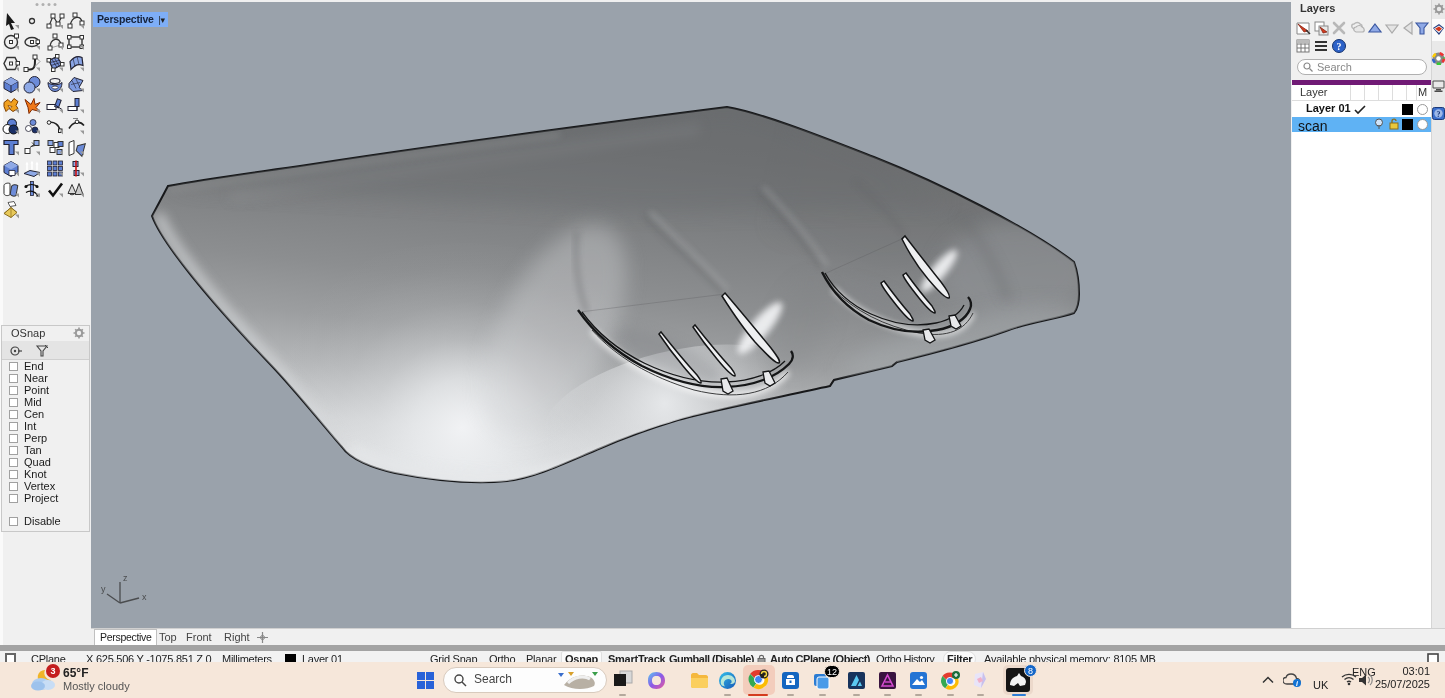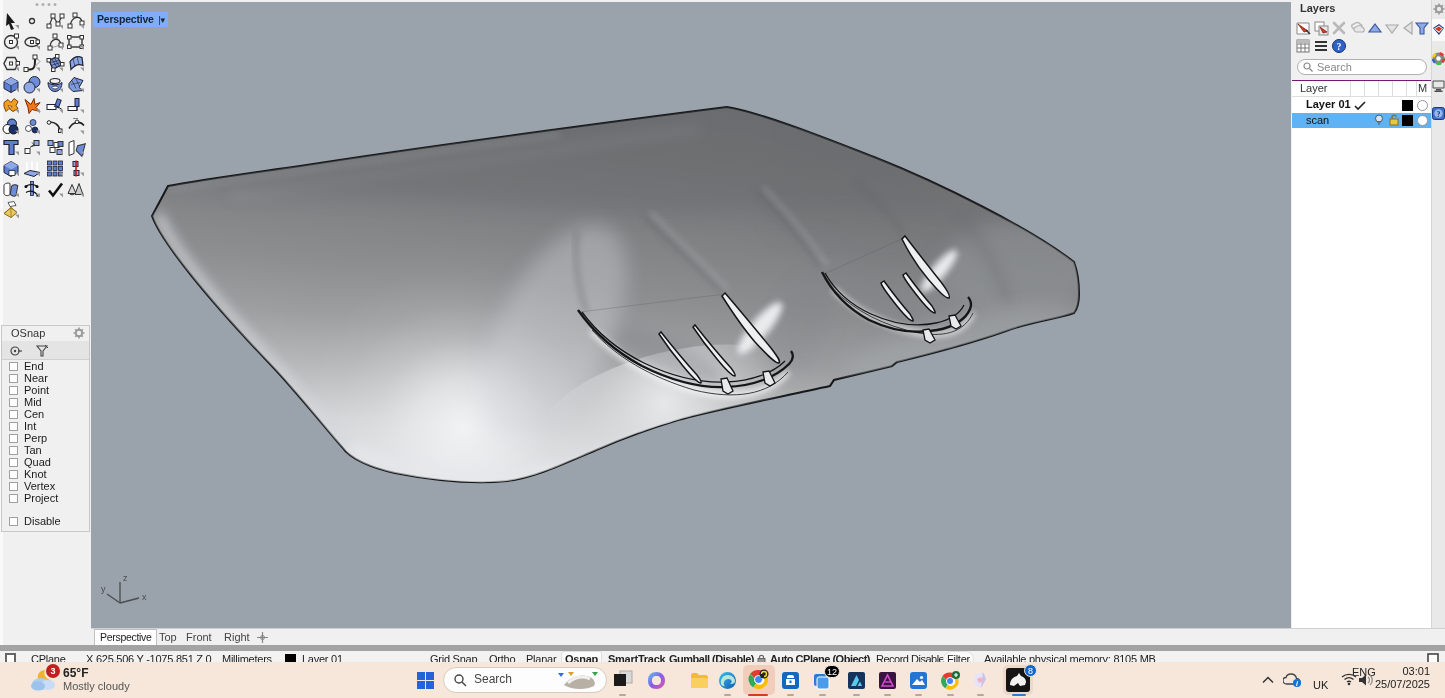--- a/index.html
+++ b/index.html
@@ -523,41 +523,41 @@
     </svg>
 
     <div style="position:absolute;left:5px;top:59px;width:130px;height:16px;background:#fff;border:1px solid #b0b0b0;border-radius:8px;">
       <svg width="10" height="10" style="position:absolute;left:5px;top:2px;">
           <circle cx="4" cy="4" r="3" fill="none" stroke="#888" stroke-width="1.2"></circle>
           <path d="M6.5,6.5 L9.5,9.5" stroke="#888" stroke-width="1.2"></path>
         </svg>
       <span style="position:absolute;left:19px;top:1px;font-size:11px;color:#888;">Search</span>
     </div>
 
-    <div style="position:absolute;left:0px;top:80px;width:139px;height:550px;background:#fff;border-top:1px solid #701a75;">
+    <div style="position:absolute;left:0px;top:80px;width:139px;height:550px;background:#fff;border-top:5px solid #701a75;">
       <div style="position:absolute;left:0;top:0;width:139px;height:16px;border-bottom:1px solid #ddd;">
         <span style="position:absolute;left:8px;top:1px;font-size:11px;color:#333;">Layer</span>
         <span style="position:absolute;left:126px;top:1px;font-size:11px;color:#333;">M</span>
         <span style="position:absolute;left:58px;top:0;width:1px;height:16px;background:#ddd;"></span>
         <span style="position:absolute;left:72px;top:0;width:1px;height:16px;background:#ddd;"></span>
         <span style="position:absolute;left:86px;top:0;width:1px;height:16px;background:#ddd;"></span>
         <span style="position:absolute;left:100px;top:0;width:1px;height:16px;background:#ddd;"></span>
         <span style="position:absolute;left:114px;top:0;width:1px;height:16px;background:#ddd;"></span>
         <span style="position:absolute;left:124px;top:0;width:1px;height:16px;background:#ddd;"></span>
       </div>
       <div style="position:absolute;left:0;top:17px;width:139px;height:15px;">
         <span style="position:absolute;left:14px;top:0px;font-size:11px;font-weight:bold;color:#111;">Layer 01</span>
         <svg width="12" height="10" style="position:absolute;left:62px;top:3px;">
             <path d="M1,5 L4,8 L11,1" fill="none" stroke="#222" stroke-width="1.6"></path>
           </svg>
         <span style="position:absolute;left:110px;top:2px;width:11px;height:11px;background:#000;"></span>
         <span style="position:absolute;left:125px;top:2px;width:11px;height:11px;background:#fff;border:1px solid #999;border-radius:50%;"></span>
       </div>
       <div style="position:absolute;left:0;top:32px;width:139px;height:15px;background:#5fb2f4;">
-        <span style="position:absolute;left:14px;top:1px;font-size:11px;color:#111;">scan</span>
+        <span style="position:absolute;left:6px;top:1px;font-size:14px;color:#111;">scan</span>
         <svg width="10" height="12" style="position:absolute;left:82px;top:1px;">
             <circle cx="5" cy="4.5" r="3.5" fill="#cfe4fa" stroke="#555" stroke-width="1"></circle>
             <path d="M3.5,8 L6.5,8 M4,10 L6,10" stroke="#555" stroke-width="1"></path>
           </svg>
         <svg width="12" height="12" style="position:absolute;left:96px;top:1px;">
             <rect x="2" y="5" width="8" height="6" fill="#e8c83c" stroke="#8a6d1d"></rect>
             <path d="M4,5 L4,3 C4,0.5 8,0.5 8,3" fill="none" stroke="#8a6d1d" stroke-width="1.3"></path>
           </svg>
         <span style="position:absolute;left:110px;top:2px;width:11px;height:11px;background:#000;"></span>
         <span style="position:absolute;left:125px;top:2px;width:11px;height:11px;background:#fff;border:1px solid #999;border-radius:50%;"></span>
@@ -623,22 +623,22 @@
   <span class="sbitem" style="left:489px;">Ortho</span>
   <span class="sbitem" style="left:526px;">Planar</span>
   <span class="sbitem" style="left:561px;top:0px;font-weight:bold;background:#fbfbfb;border:1px solid #e0e0e0;border-radius:2px;padding:1px 3px;">Osnap</span>
   <span class="sbitem" style="left:608px;font-weight:bold;">SmartTrack</span>
   <span class="sbitem" style="left:669px;font-weight:bold;letter-spacing:-0.5px;">Gumball (Disable)</span>
   <svg width="9" height="11" class="sbitem" style="left:757px;top:3px;">
       <rect x="1" y="4.5" width="7" height="6" fill="#999" stroke="#666"></rect>
       <path d="M2.5,4.5 L2.5,3 C2.5,0.8 6.5,0.8 6.5,3 L6.5,4.5" fill="none" stroke="#666" stroke-width="1.2"></path>
     </svg>
   <span class="sbitem" style="left:770px;font-weight:bold;letter-spacing:-0.5px;text-align:right;">Auto CPlane (Object)</span>
-  <span class="sbitem" style="left:876px;letter-spacing:-0.5px;">Record Disable</span>
-  <span class="sbitem" style="left:943px;top:0px;font-weight:normal;background:#fbfbfb;border:1px solid #e0e0e0;border-radius:8px;padding:1px 3px;">Filter</span>
+  <span class="sbitem" style="left:876px;letter-spacing:-0.5px;">Ortho History</span>
+  <span class="sbitem" style="left:943px;top:0px;font-weight:bold;background:#fbfbfb;border:1px solid #e0e0e0;border-radius:8px;padding:1px 3px;">Filter</span>
   <span class="sbitem" style="left:984px;">Available physical memory: 8105 MB</span>
   <svg width="12" height="12" class="sbitem" style="left:1427px;top:2px;">
       <rect x="1" y="1" width="10" height="10" fill="#fff" stroke="#444" stroke-width="1.6"></rect>
     </svg>
 </div>
 <div id="taskbar" class="abs">
 
   <svg width="30" height="26" style="position:absolute;left:28px;top:5px;">
     <path d="M17,3 a7,7 0 1,0 6,10 a7,7 0 0,1 -6,-10" fill="#f0b428"></path>
     <ellipse cx="13" cy="17" rx="9" ry="6" fill="#aecdf0"></ellipse>

